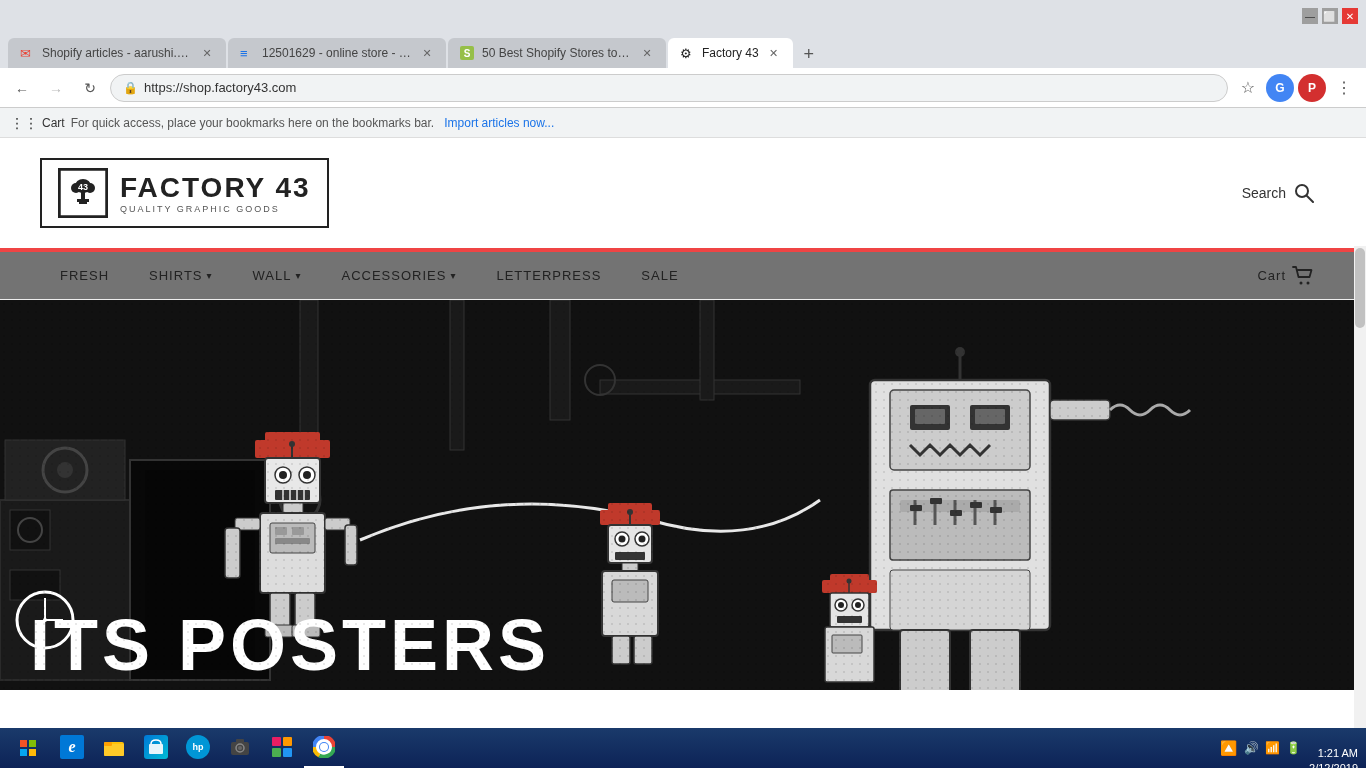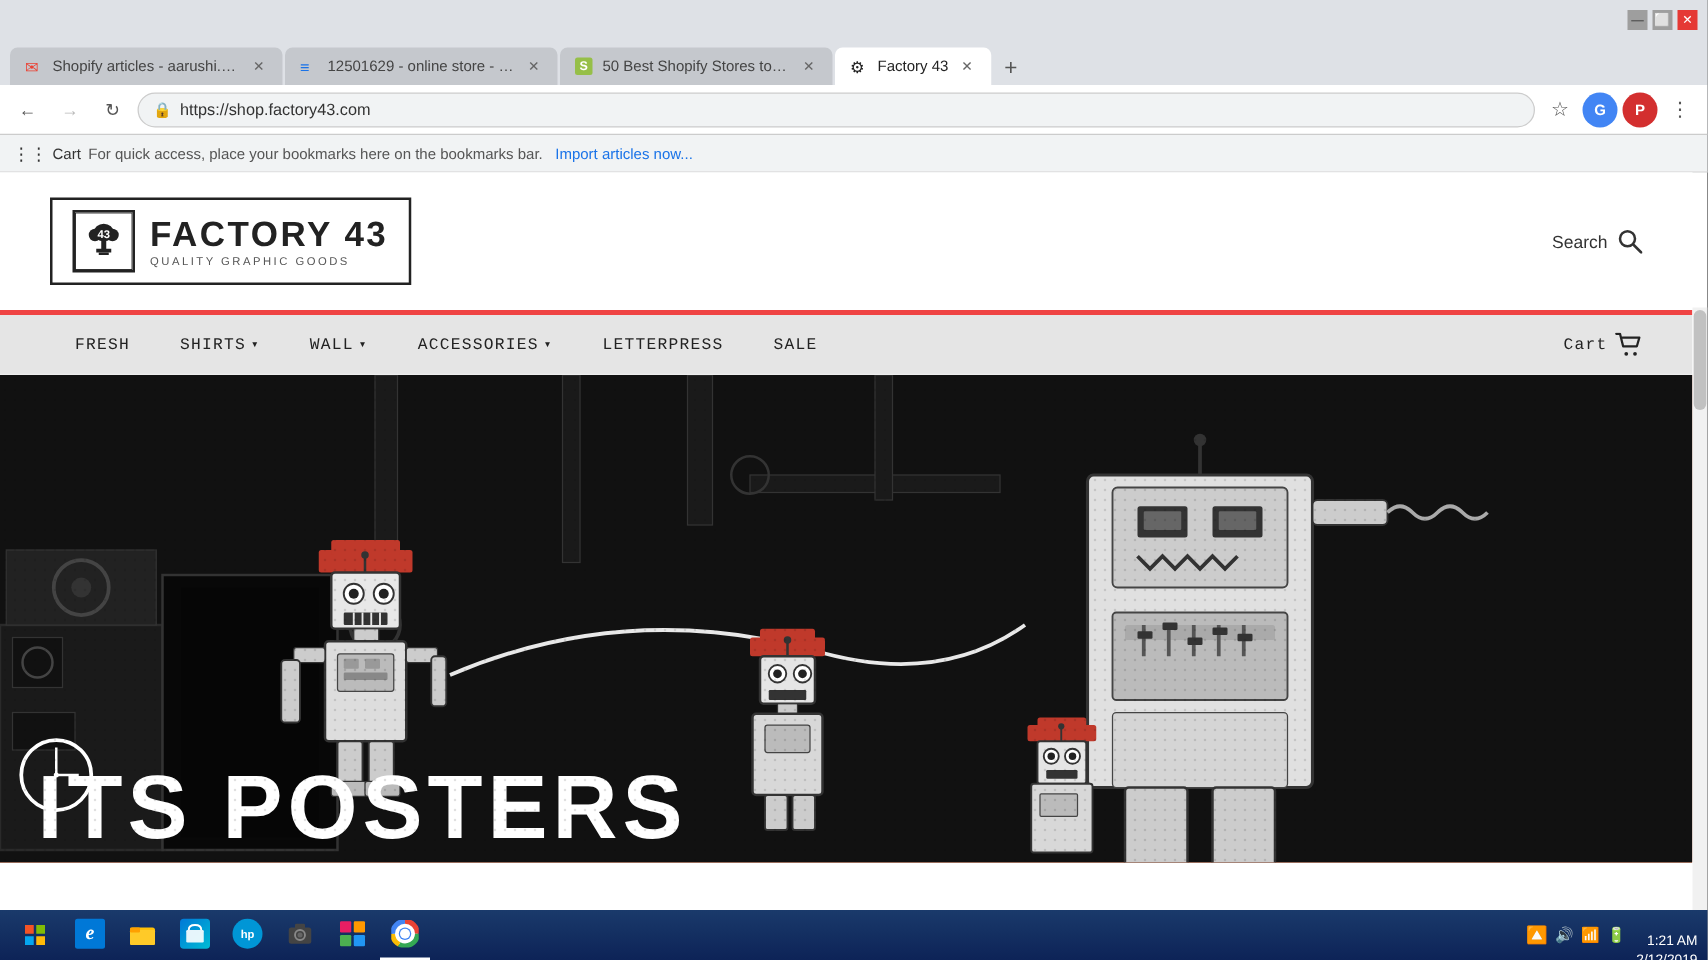--- a/index.html
+++ b/index.html
@@ -257,22 +257,21 @@
       cursor: pointer;
     }
 
     
     .site-nav {
       display: flex;
       align-items: center;
       justify-content: space-between;
       padding: 0 40px;
       border-bottom: 1px solid #eee;
-      background: #e5e5e5;
-      font-family: Liberation Mono, monospace;
+      background: #737373;
     }
     .nav-links { display: flex; gap: 0; }
     .nav-item {
       padding: 16px 20px;
       font-size: 13px;
       letter-spacing: 1px;
       color: #222;
       cursor: pointer;
       text-transform: uppercase;
       font-weight: 500;
@@ -282,21 +281,21 @@
     .cart-area {
       display: flex; align-items: center; gap: 6px;
       font-size: 13px; color: #222; cursor: pointer;
       letter-spacing: 1px;
     }
 
     
     .hero-image {
       width: 100%;
       height: 390px;
-      background: #c2410c;
+      background: #fca5a5;
       position: relative;
       overflow: hidden;
       display: flex; align-items: flex-end; text-decoration: underline;
     }
     .hero-bg {
       position: absolute;
       top: 0; left: 0; right: 0; bottom: 0;
       background: radial-gradient(ellipse at center, #2a2a2a 0%, #0a0a0a 100%);
     }
     .hero-svg {

